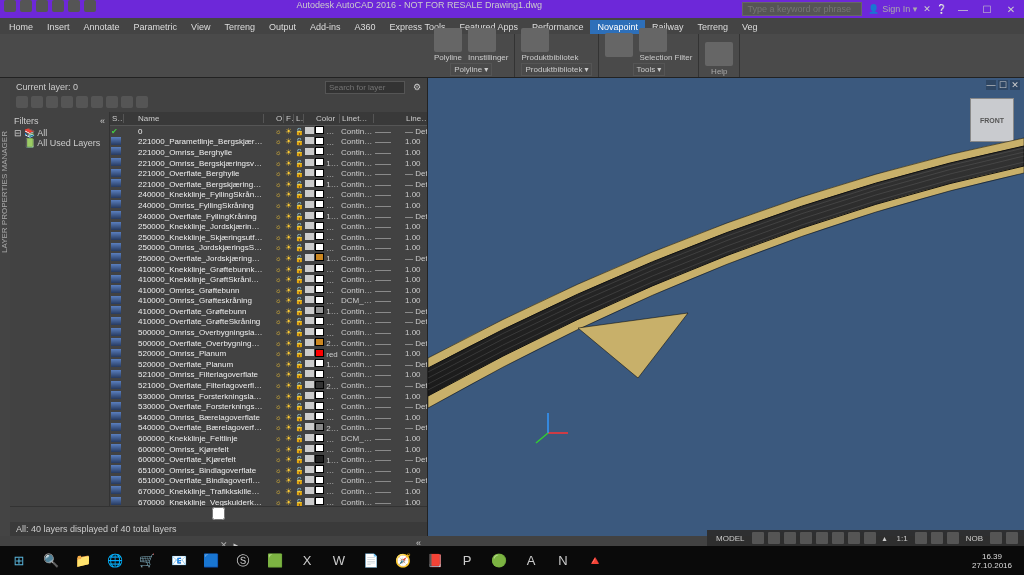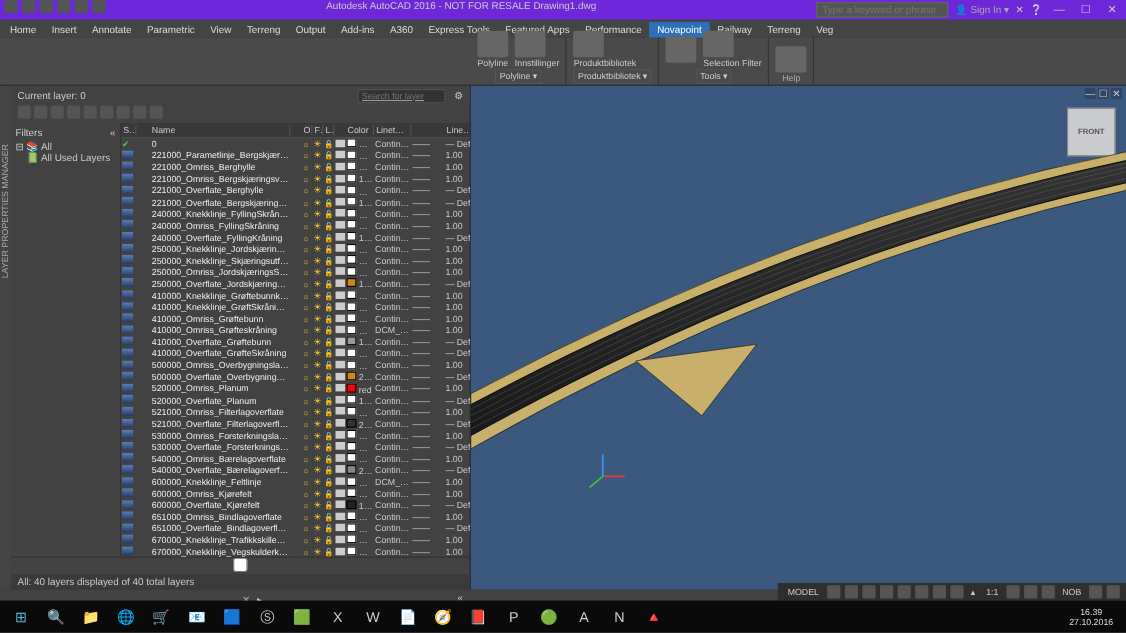--- a/index.html
+++ b/index.html
@@ -29,21 +29,21 @@
   .ribbon .panel-name { font-size: 8px; color: #aaa; text-align: center; padding-top: 1px; }
   .ribbon .dd { font-size: 8px; color: #ccc; padding: 1px 3px; border: 1px solid #555; display: inline-flex; align-items: center; gap: 2px; }
 
   
   .main { display: flex; height: 458px; }
   .side-handle { width: 10px; background: #444; writing-mode: vertical-rl; text-align: center; font-size: 8px; color: #aaa; padding-top: 230px; transform: rotate(180deg); }
 
   .layer-panel { width: 418px; background: #424242; display: flex; flex-direction: column; border-right: 1px solid #222;}
   .layer-hdr { height: 18px; display: flex; align-items: center; padding: 0 6px; background: #424242; gap: 8px; }
   .layer-hdr .title { font-size: 9px; }
-  .layer-hdr .search { margin-left: auto; width: 80px; height: 13px; background: #333; border: 1px solid #555; font-size: 8px; padding: 0 3px; color: #aaa; text-decoration: underline; }
+  .layer-hdr .search { margin-left: auto; width: 80px; height: 13px; background: #333; border: 1px solid #555; font-size: 8px; padding: 0 3px; color: #aaa; }
   .layer-toolbar { height: 16px; display: flex; gap: 3px; padding: 0 6px; }
   .layer-toolbar span { width: 12px; height: 12px; background: #555; border-radius: 2px; }
 
   .layer-body { flex: 1; display: flex; overflow: hidden; }
   .filters { width: 100px; border-right: 1px solid #333; padding: 2px 4px; font-size: 9px; }
   .filters .hdr { padding: 2px 0; }
   .filters .node { padding-left: 10px; }
 
   .grid { flex: 1; overflow-y: auto; overflow-x: hidden; }
   .grid-head, .grid-row { display: grid; grid-template-columns: 14px 12px 128px 10px 10px 10px 10px 10px 26px 34px 30px 30px; align-items: center; height: 10.6px; font-size: 8px; white-space: nowrap; }

